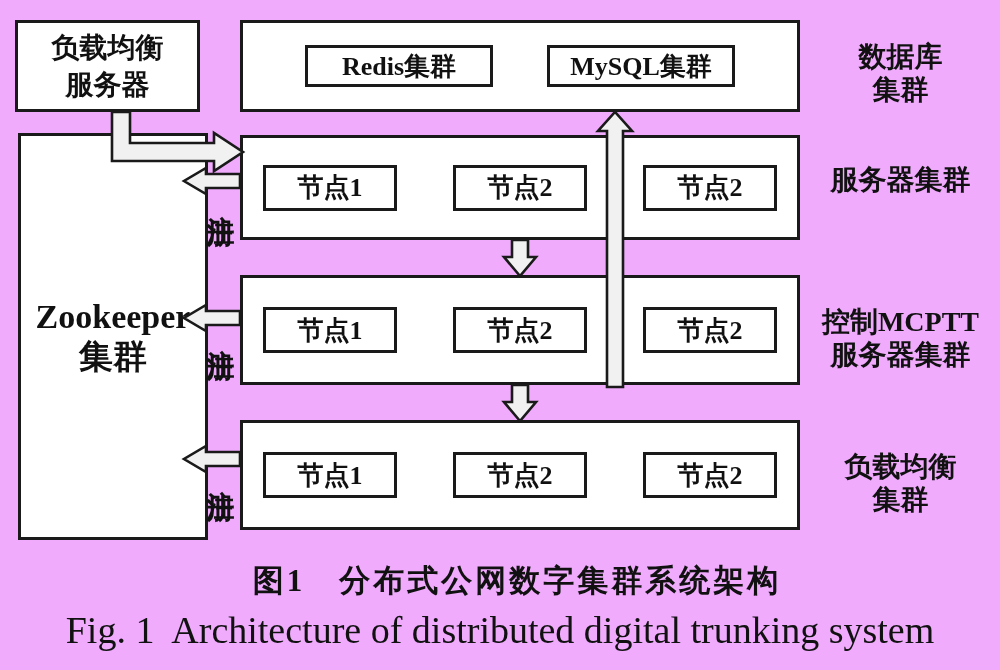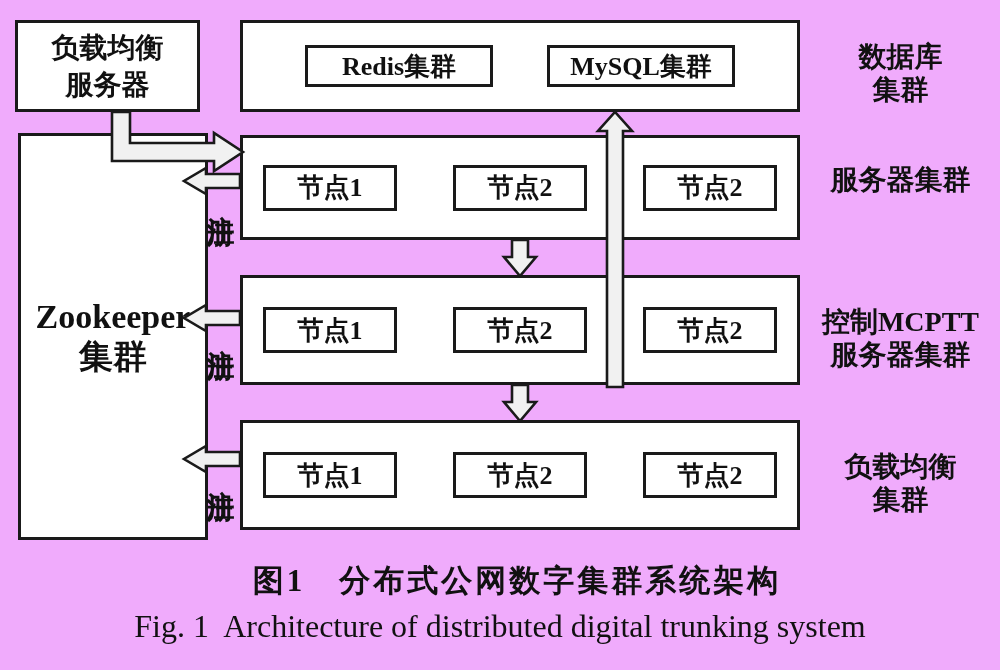--- a/index.html
+++ b/index.html
@@ -72,21 +72,21 @@
   .reg-1 { top: 192px; }
   .reg-2 { top: 326px; }
   .reg-3 { top: 467px; }
 
   
   .cap {
     position: absolute; left: 0; width: 100%;
     text-align: center; white-space: pre;
   }
   .cap-zh { top: 560px; font-size: 31px; font-weight: 700; letter-spacing: 3px; margin-left: 17px; }
-  .cap-en { top: 608px; font-size: 32px; font-weight: 400; }
+  .cap-en { top: 608px; font-size: 38px; font-weight: 400; }
 
   
   .arrows {
     position: absolute; left: 0; top: 0; width: 1000px; height: 670px;
     pointer-events: none; z-index: 5;
   }
   .arrow {
     fill: #f1f1f1; stroke: #1a1a1a; stroke-width: 2.6; stroke-linejoin: miter;
   }
 </style>

